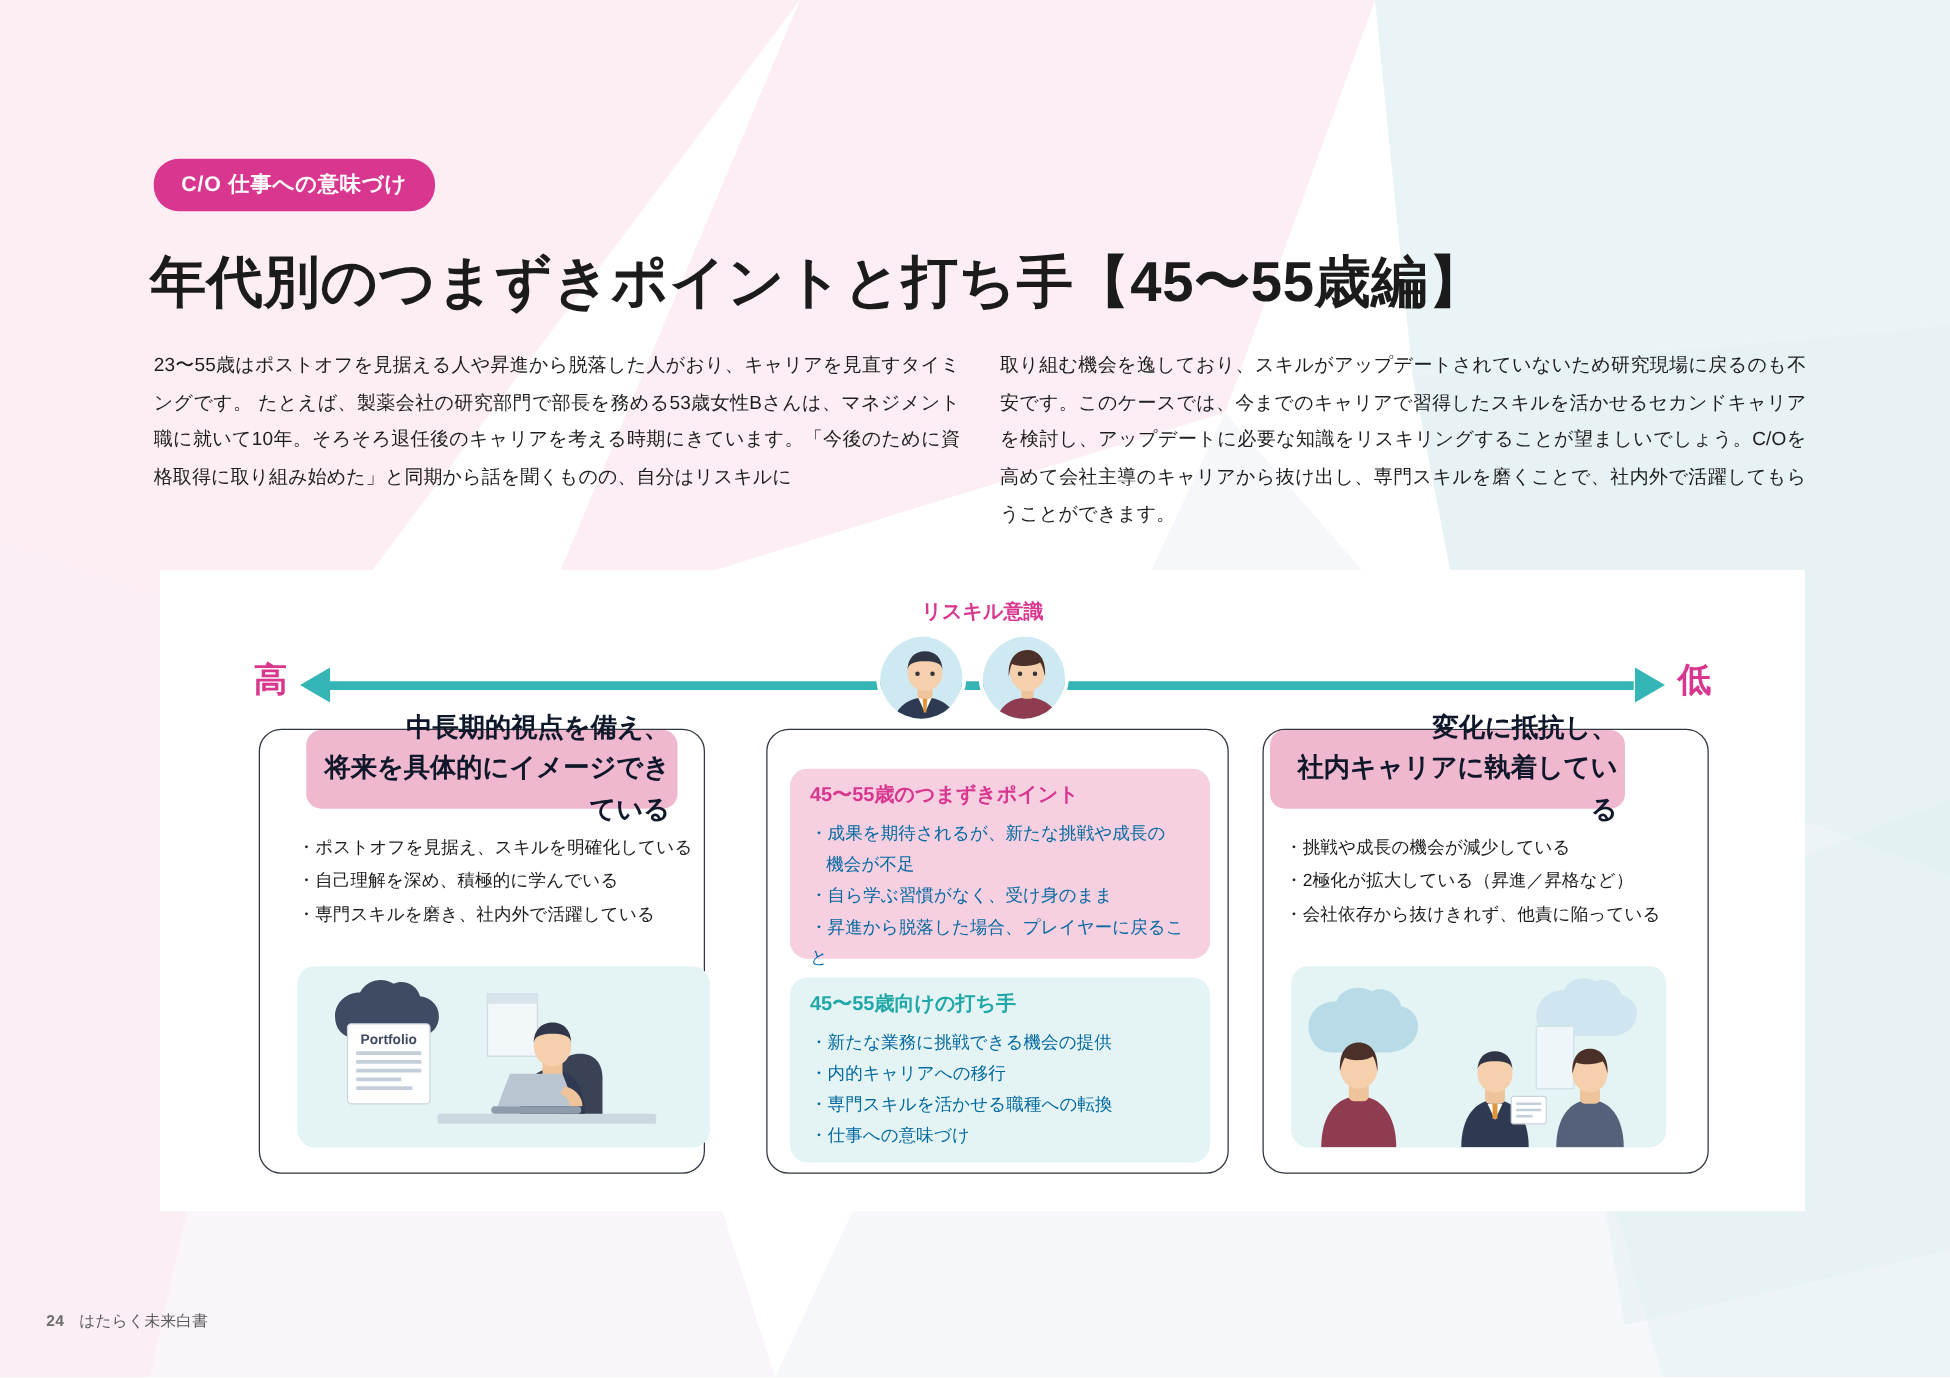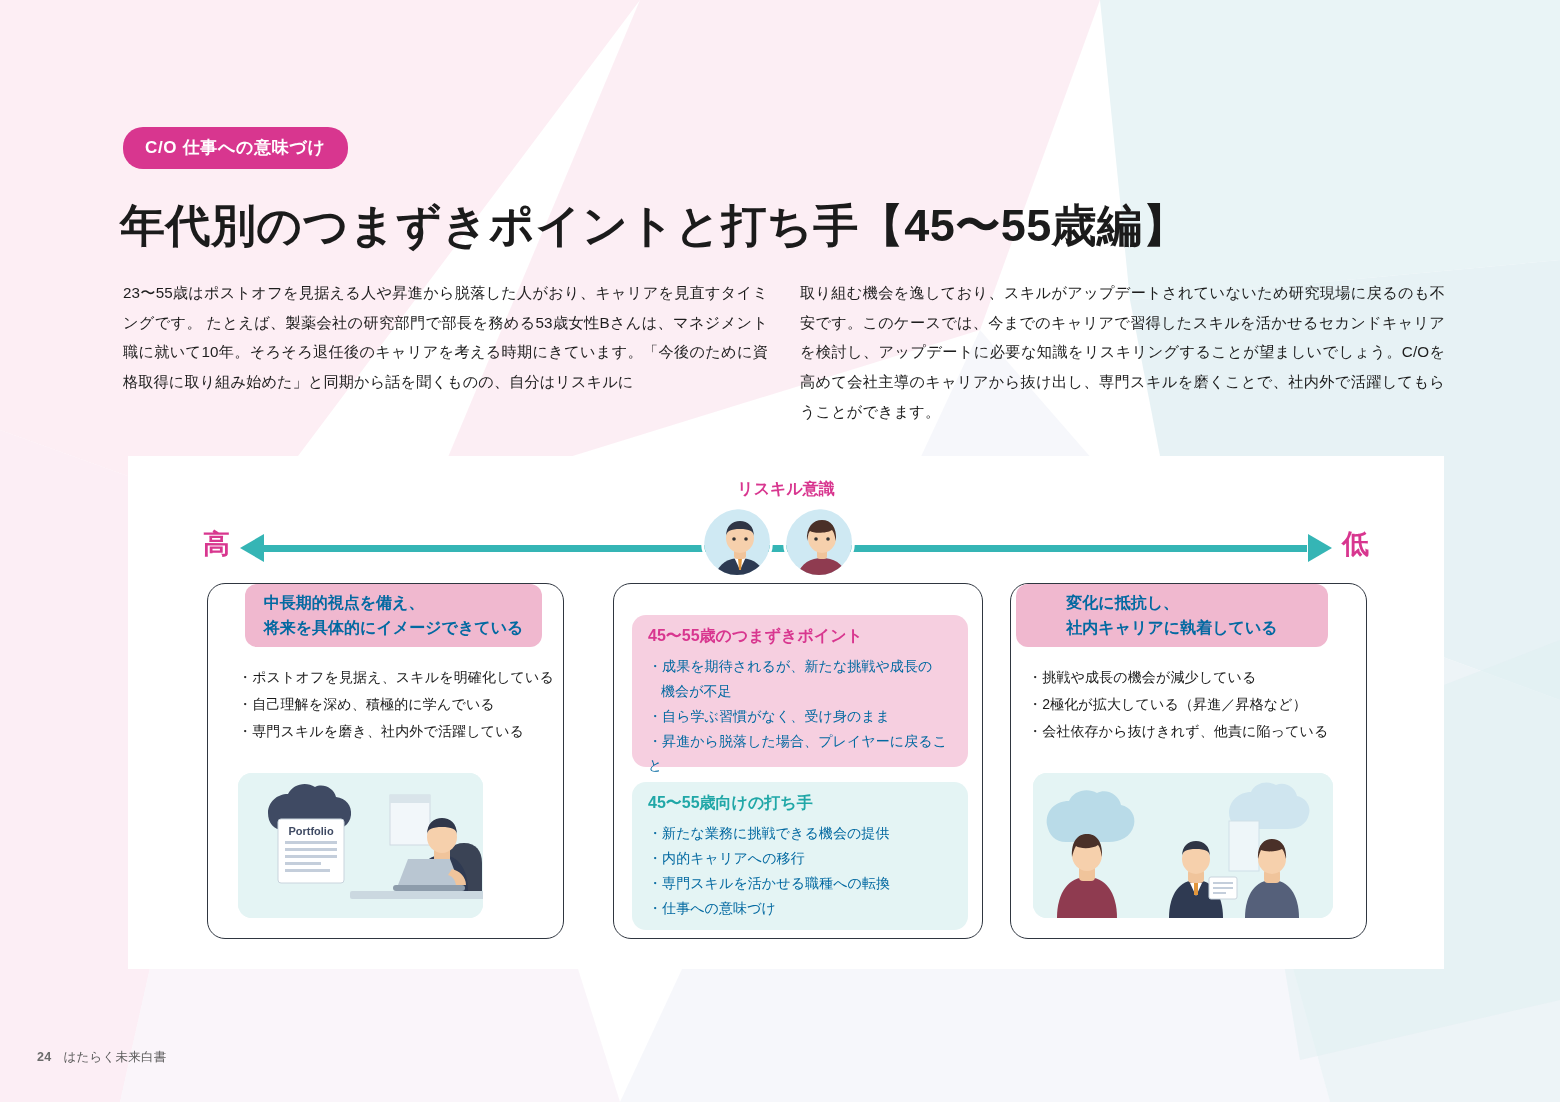--- a/index.html
+++ b/index.html
@@ -121,30 +121,30 @@
   }
   .card-outline.c1 { left: 79px;  top: 127px; width: 357px; height: 356px; }
   .card-outline.c2 { left: 485px; top: 127px; width: 370px; height: 356px; }
   .card-outline.c3 { left: 882px; top: 127px; width: 357px; height: 356px; }
 
   
   .banner {
     position: absolute;
     background: #f0b8cf;
     border-radius: 12px;
-    color: #0369a1;
-    font-size: 16px;
+    color: #0f172a;
+    font-size: 21px;
     font-weight: bold;
     line-height: 1.55;
-    text-align: left;
+    text-align: right;
     display: flex; align-items: center; justify-content: center;
     padding: 10px 6px;
   }
   .banner.b1 { left: 117px; top: 128px; width: 297px; height: 63px; }
-  .banner.b3 { left: 888px; top: 128px; width: 312px; height: 63px; }
+  .banner.b3 { left: 888px; top: 128px; width: 284px; height: 63px; }
 
   .banner-notch {
     position: absolute;
     width: 0; height: 0;
     border-left: 18px solid transparent;
     border-right: 18px solid transparent;
     border-bottom: 26px solid #ffffff;
     top: 101px;
   }
   .banner-notch.n1 { left: 247px; }
@@ -160,21 +160,21 @@
   .bullets.l1 { left: 110px; top: 208px; width: 310px; }
   .bullets.l3 { left: 900px; top: 208px; width: 320px; }
   .bullets div { white-space: nowrap; }
 
   .illus {
     position: absolute;
     background: #e4f4f4;
     border-radius: 14px;
     overflow: hidden;
   }
-  .illus.i1 { left: 110px; top: 317px; width: 245px; height: 145px; }
+  .illus.i1 { left: 110px; top: 317px; width: 330px; height: 145px; }
   .illus.i3 { left: 905px; top: 317px; width: 300px; height: 145px; }
 
   
   .center-pink {
     position: absolute;
     left: 504px; top: 159px;
     width: 336px; height: 152px;
     background: #f6cfe0;
     border-radius: 14px;
     padding: 11px 14px 0 16px;

